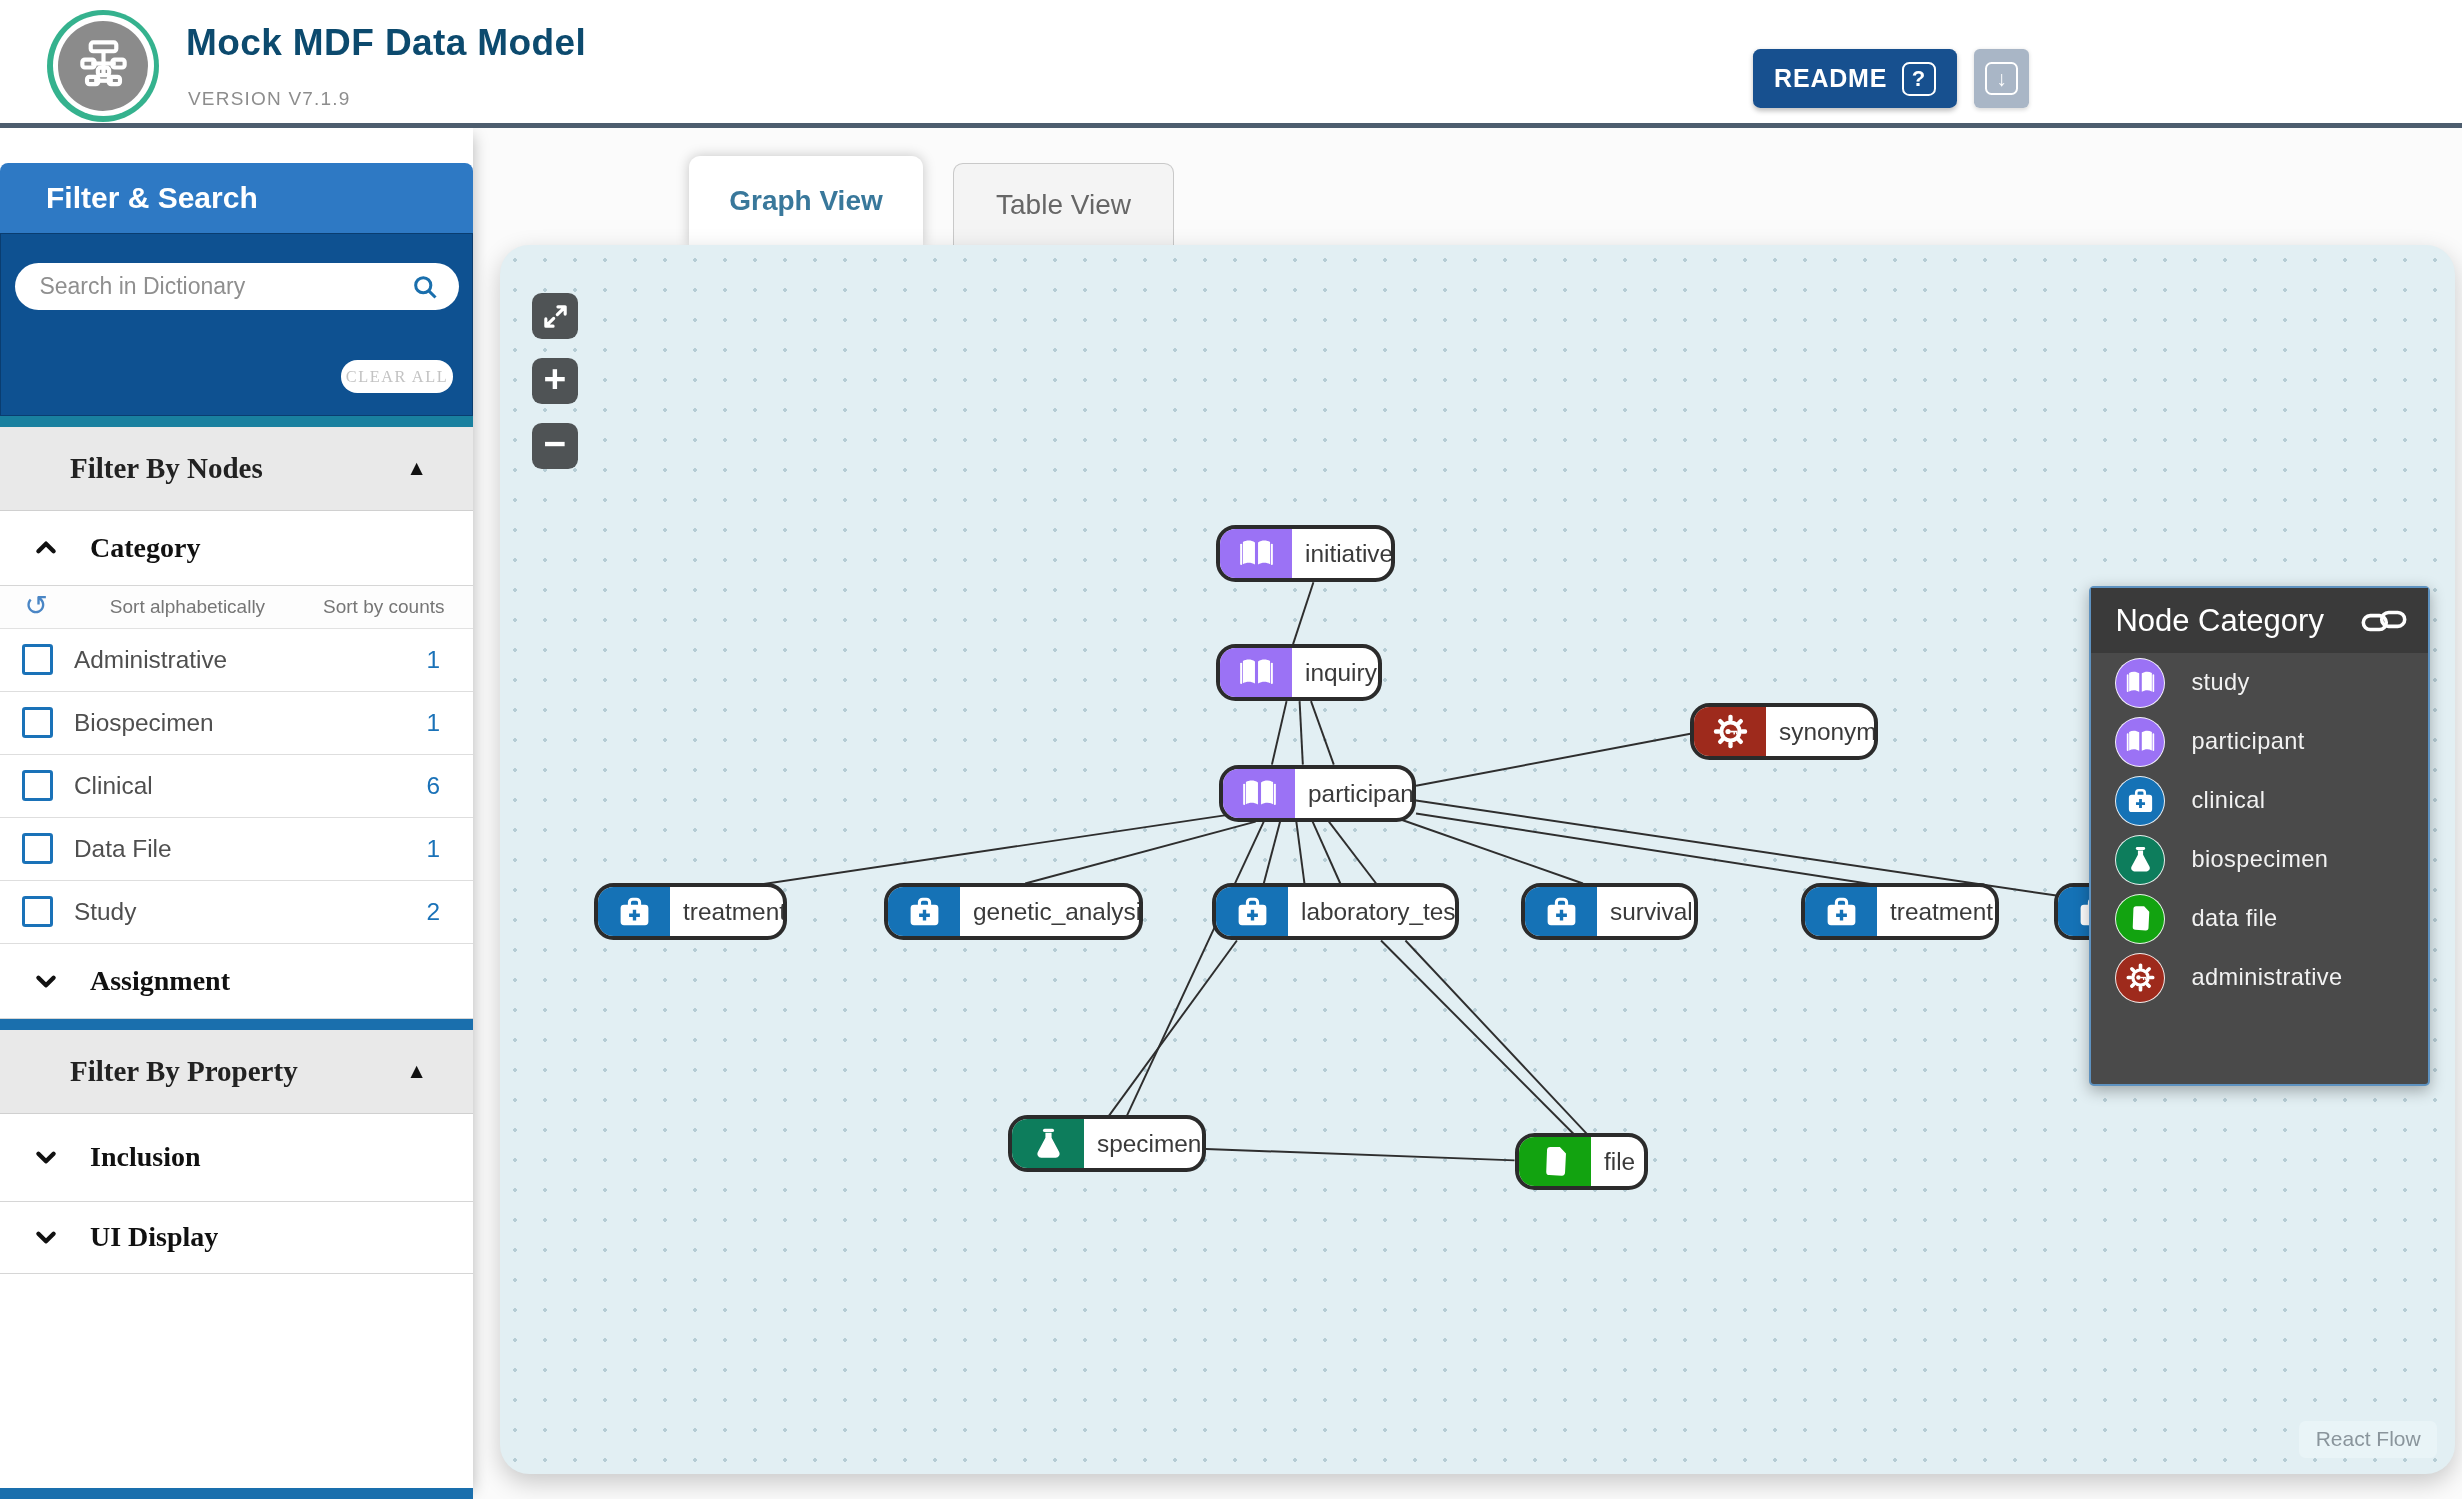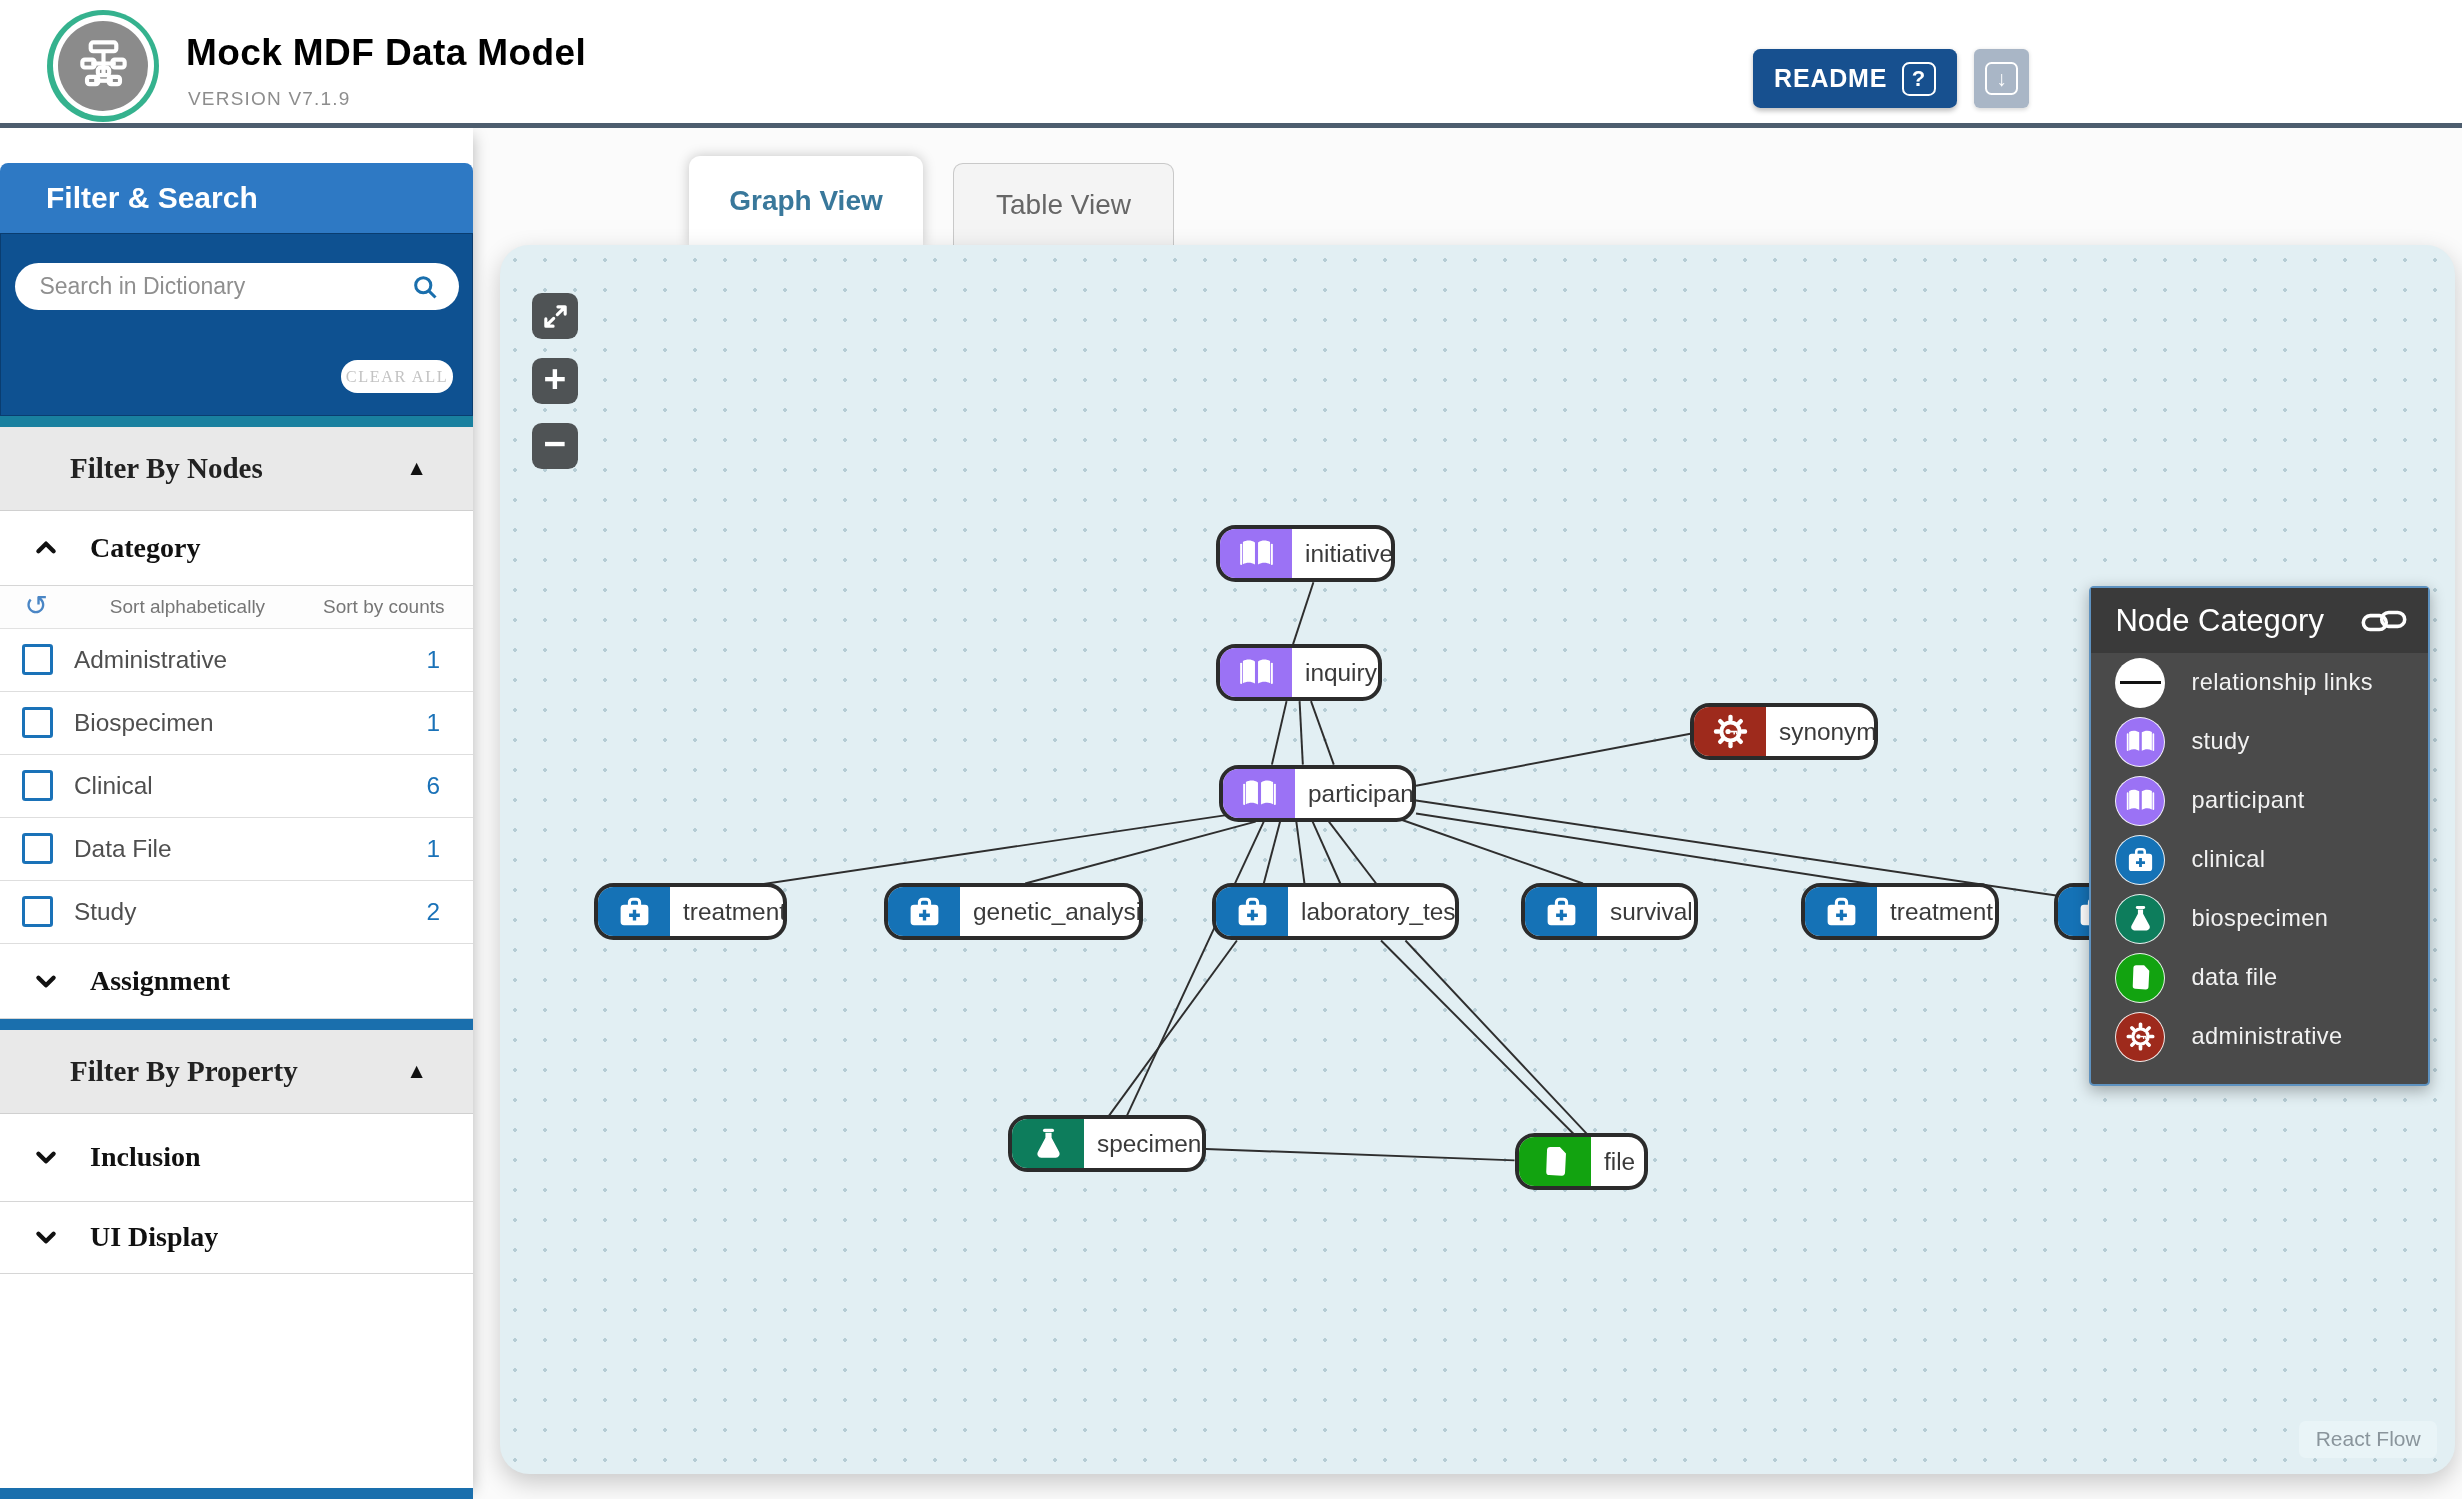--- a/index.html
+++ b/index.html
@@ -9,22 +9,22 @@
   
   .header { position:absolute; left:0; top:0; width:2462px; height:128px;
     background:#fff; border-bottom:5.7px solid #4d5d6e; z-index:30; }
   .logo { position:absolute; left:47px; top:9.8px; width:112px; height:112px;
     border-radius:50%; background:#35b28e; display:flex; align-items:center; justify-content:center; }
   .logo-inner-white { width:101px; height:101px; border-radius:50%; background:#fff;
     display:flex; align-items:center; justify-content:center; }
   .logo-inner { width:90px; height:90px; border-radius:50%; background:#8b8b8b;
     display:flex; align-items:center; justify-content:center; }
   .logo-inner svg { width:59px; height:59px; }
-  .app-title { position:absolute; left:186px; top:32px; font-size:37px; font-weight:bold;
-    color:#000000; letter-spacing:0.4px; }
+  .app-title { position:absolute; left:186px; top:22px; font-size:37px; font-weight:bold;
+    color:#0c4a6e; letter-spacing:0.4px; }
   .app-version { position:absolute; left:188px; top:88px; font-size:19px; color:#8d8d8d;
     letter-spacing:1.2px; }
   .readme-btn { position:absolute; left:1753px; top:49px; width:204px; height:59px;
     background:#17508f; border-radius:7.3px; color:#fff; display:flex; align-items:center;
     justify-content:center; gap:14.7px; font-size:25px; font-weight:bold; letter-spacing:0.8px;
     box-shadow:0 2.4px 4.9px rgba(0,0,0,.25); cursor:pointer; }
   .q-icon { width:34px; height:34px; border:2.8px solid #fff; border-radius:7.3px;
     display:flex; align-items:center; justify-content:center; font-size:22px; font-weight:bold; }
   .downloads-btn { position:absolute; left:1974px; top:49px; height:59px; display:flex;
     border-radius:5.7px; overflow:hidden; box-shadow:0 1.6px 4.1px rgba(0,0,0,.15); cursor:pointer; }
@@ -463,37 +463,33 @@
   </div>
 
   <div class="legend">
     <div class="legend-header">
       <span class="lt">Node Category</span>
       <svg viewBox="0 0 56 34" width="46" height="28">
           <use href="#i-chain"></use>
         </svg>
     </div>
     <div class="legend-item">
-      <span class="legend-badge badge-link"></span>
-      <span class="legend-label">relationship links</span>
+      <span class="legend-badge cat-study">
+          <svg viewBox="0 0 38 38" width="31" height="31">
+            <use href="#i-book"></use>
+          </svg>
+        </span>
+      <span class="legend-label">study</span>
     </div>
     <div class="legend-item">
       <span class="legend-badge cat-study">
           <svg viewBox="0 0 38 38" width="31" height="31">
             <use href="#i-book"></use>
           </svg>
         </span>
-      <span class="legend-label">study</span>
-    </div>
-    <div class="legend-item">
-      <span class="legend-badge cat-study">
-          <svg viewBox="0 0 38 38" width="31" height="31">
-            <use href="#i-book"></use>
-          </svg>
-        </span>
       <span class="legend-label">participant</span>
     </div>
     <div class="legend-item">
       <span class="legend-badge cat-clinical">
           <svg viewBox="0 0 38 38" width="31" height="31">
             <use href="#i-bag"></use>
           </svg>
         </span>
       <span class="legend-label">clinical</span>
     </div>

